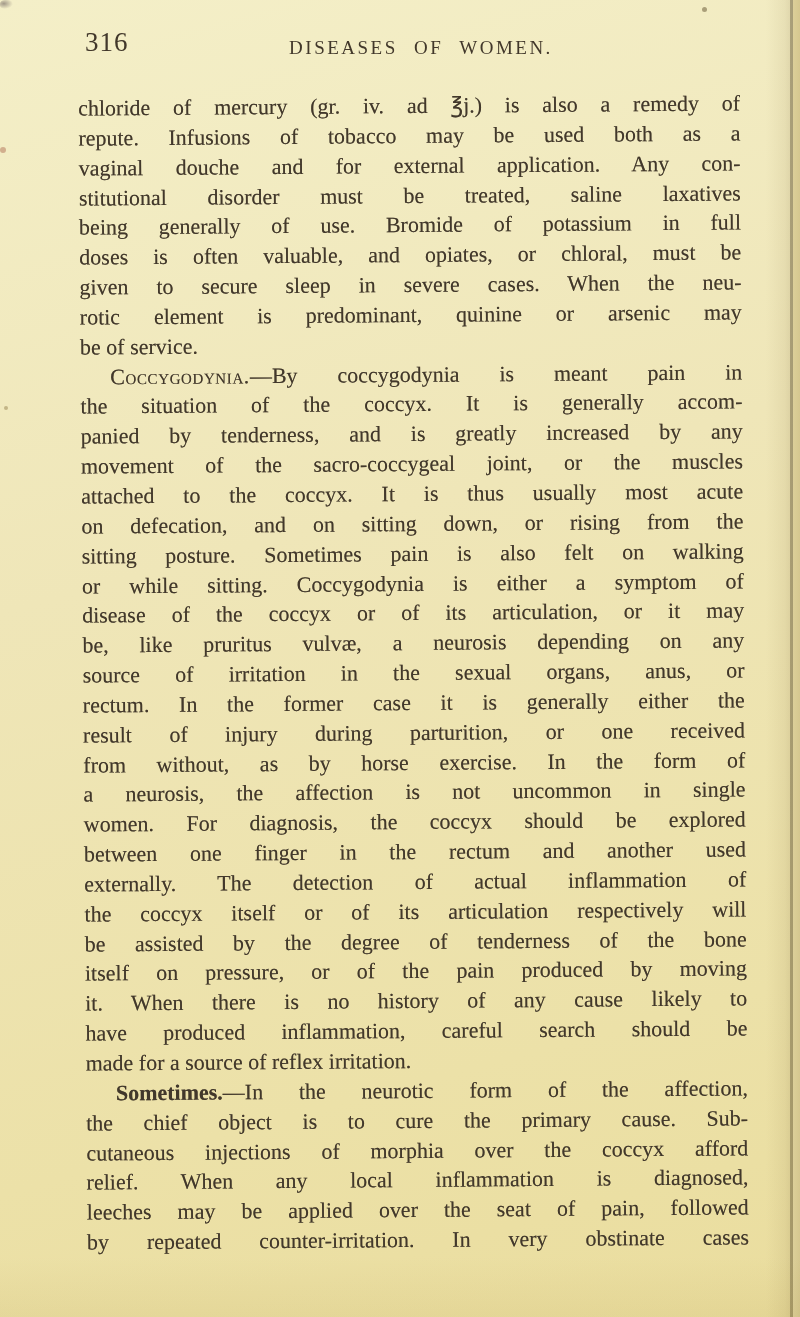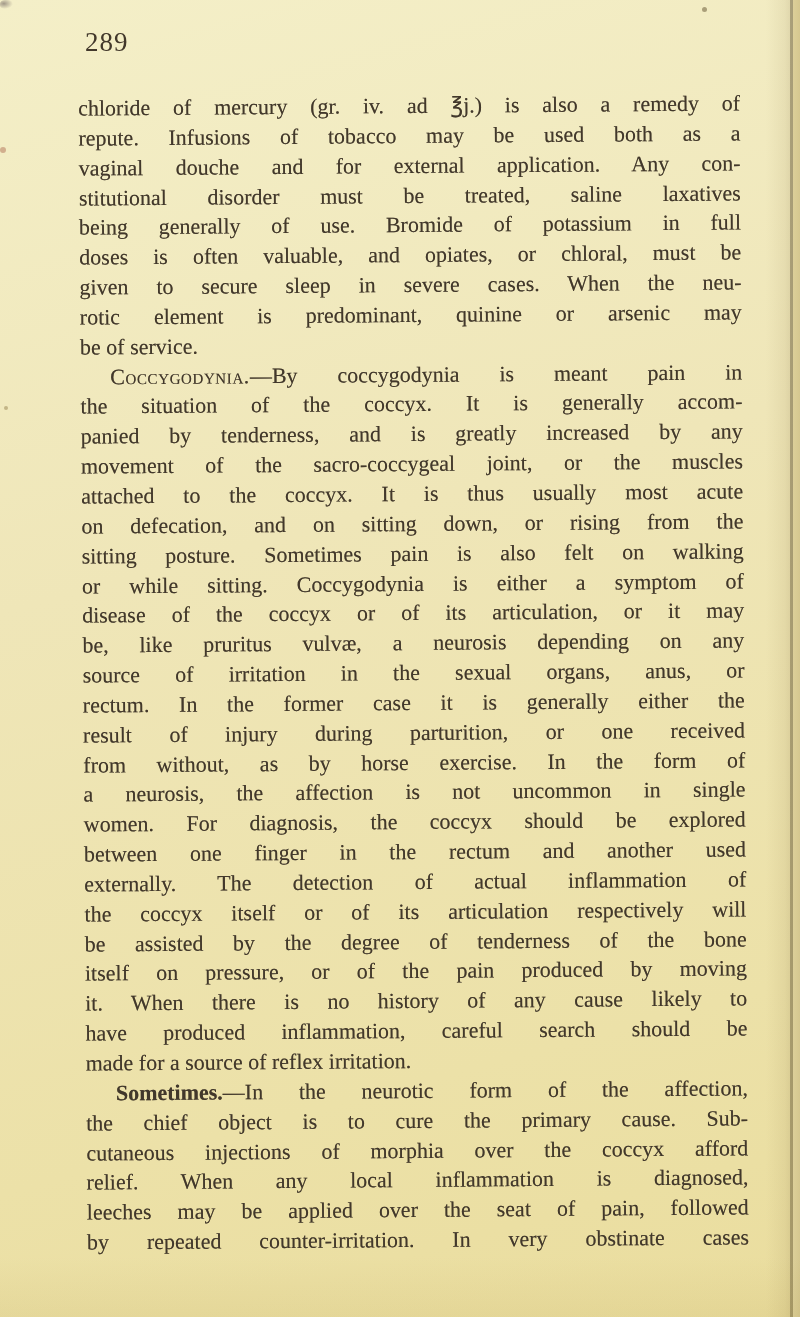--- a/index.html
+++ b/index.html
@@ -81,21 +81,22 @@
 </head>
 <body>
 
 <div class="page">
 
   <div class="speck speck-corner"></div>
   <div class="speck speck-top"></div>
   <div class="speck speck-left1"></div>
   <div class="speck speck-left2"></div>
 
-  <div class="pagenum">289</div>
+  <div class="pagenum">316</div>
+  <div class="running">DISEASES OF WOMEN.</div>
 
   <div class="textblock">
 
     <div class="tl">chloride of mercury (gr. iv. ad ℥j.) is also a remedy of</div>
     <div class="tl">repute.  Infusions of tobacco may be used both as a</div>
     <div class="tl">vaginal douche and for external application.  Any con-</div>
     <div class="tl">stitutional disorder must be treated, saline laxatives</div>
     <div class="tl">being generally of use.  Bromide of potassium in full</div>
     <div class="tl">doses is often valuable, and opiates, or chloral, must be</div>
     <div class="tl">given to secure sleep in severe cases.  When the neu-</div>

